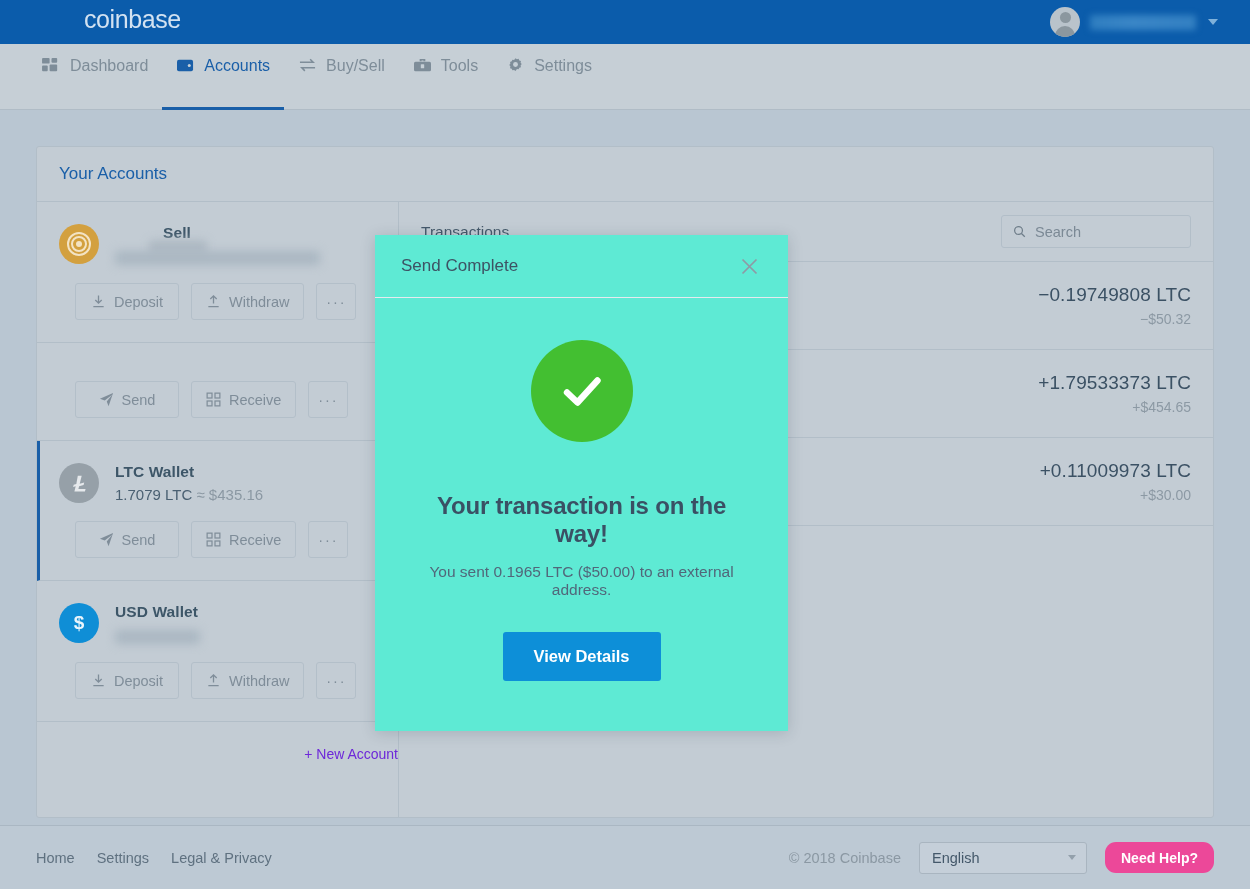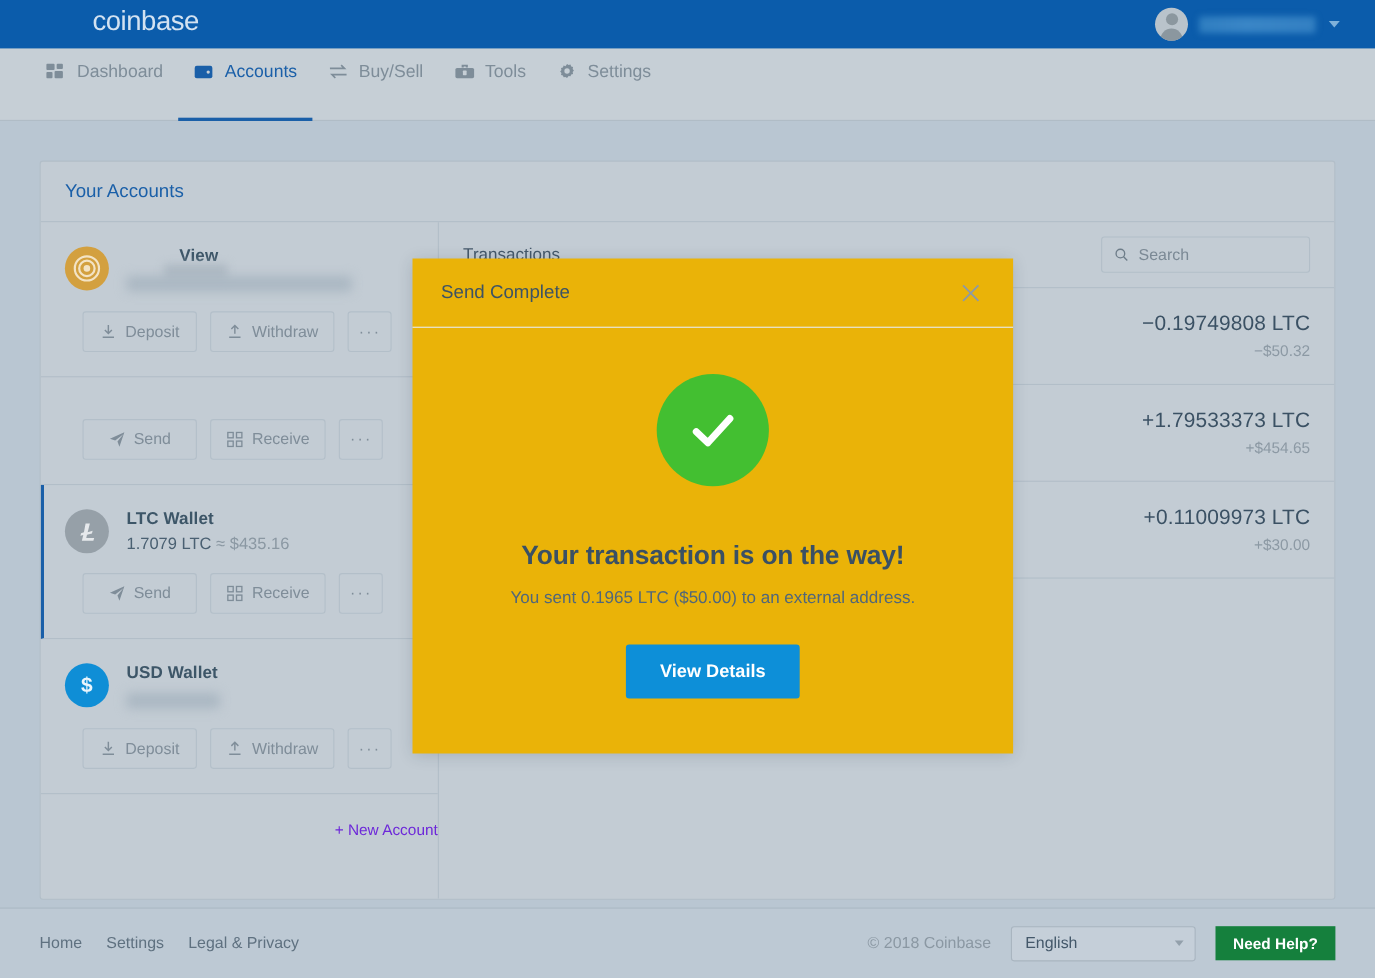--- a/index.html
+++ b/index.html
@@ -287,39 +287,39 @@
     text-align: right;
   }
   .lang-caret {
     position: absolute; right: 10px;
     width: 0; height: 0;
     border-left: 4px solid transparent;
     border-right: 4px solid transparent;
     border-top: 5px solid #93a0ab;
   }
   .help-btn {
-    background: #15803d;
+    background: #ec4899;
     color: #fff;
     border: none;
-    border-radius: 0;
+    border-radius: 11px;
     height: 31px;
     padding: 0 16px;
     font-size: 14px;
     font-weight: bold;
     font-family: inherit;
     cursor: pointer;
   }
 
   
   .modal {
     position: absolute;
     left: 375px;
     top: 235px;
-    width: 546px;
-    background: #eab308;
+    width: 413px;
+    background: #5eead4;
     box-shadow: 0 2px 14px rgba(30,45,60,.18);
     z-index: 50;
   }
   .modal-head {
     height: 63px;
     display: flex;
     align-items: center;
     justify-content: space-between;
     padding: 0 26px;
     border-bottom: 1px solid #e6eaee;
@@ -439,21 +439,21 @@
           <div class="acct-top">
             <div class="acct-icon vault">
               <svg width="26" height="26" viewBox="0 0 26 26">
                 <circle cx="13" cy="13" r="11" fill="none" stroke="#f3e3c4" stroke-width="2"></circle>
                 <circle cx="13" cy="13" r="7" fill="none" stroke="#f3e3c4" stroke-width="2"></circle>
                 <circle cx="13" cy="13" r="3" fill="#f3e3c4"></circle>
               </svg>
             </div>
             <div class="acct-meta" style="position:relative">
               <div class="blur-name"></div>
-              <div class="acct-name" style="padding-left:48px">View</div>
+              <div class="acct-name" style="padding-left:48px">Sell</div>
               <div class="blur-bar" style="width:205px"></div>
             </div>
           </div>
           <div class="btn-row">
             <button class="btn-ghost">
               <svg class="btn-ico" viewBox="0 0 16 16" fill="none" stroke="currentColor" stroke-width="1.4">
                 <path d="M8 1.5v8M4.6 6.4L8 9.8l3.4-3.4M2.5 13.5h11"></path>
               </svg>
               <span>Deposit</span>
             </button>

